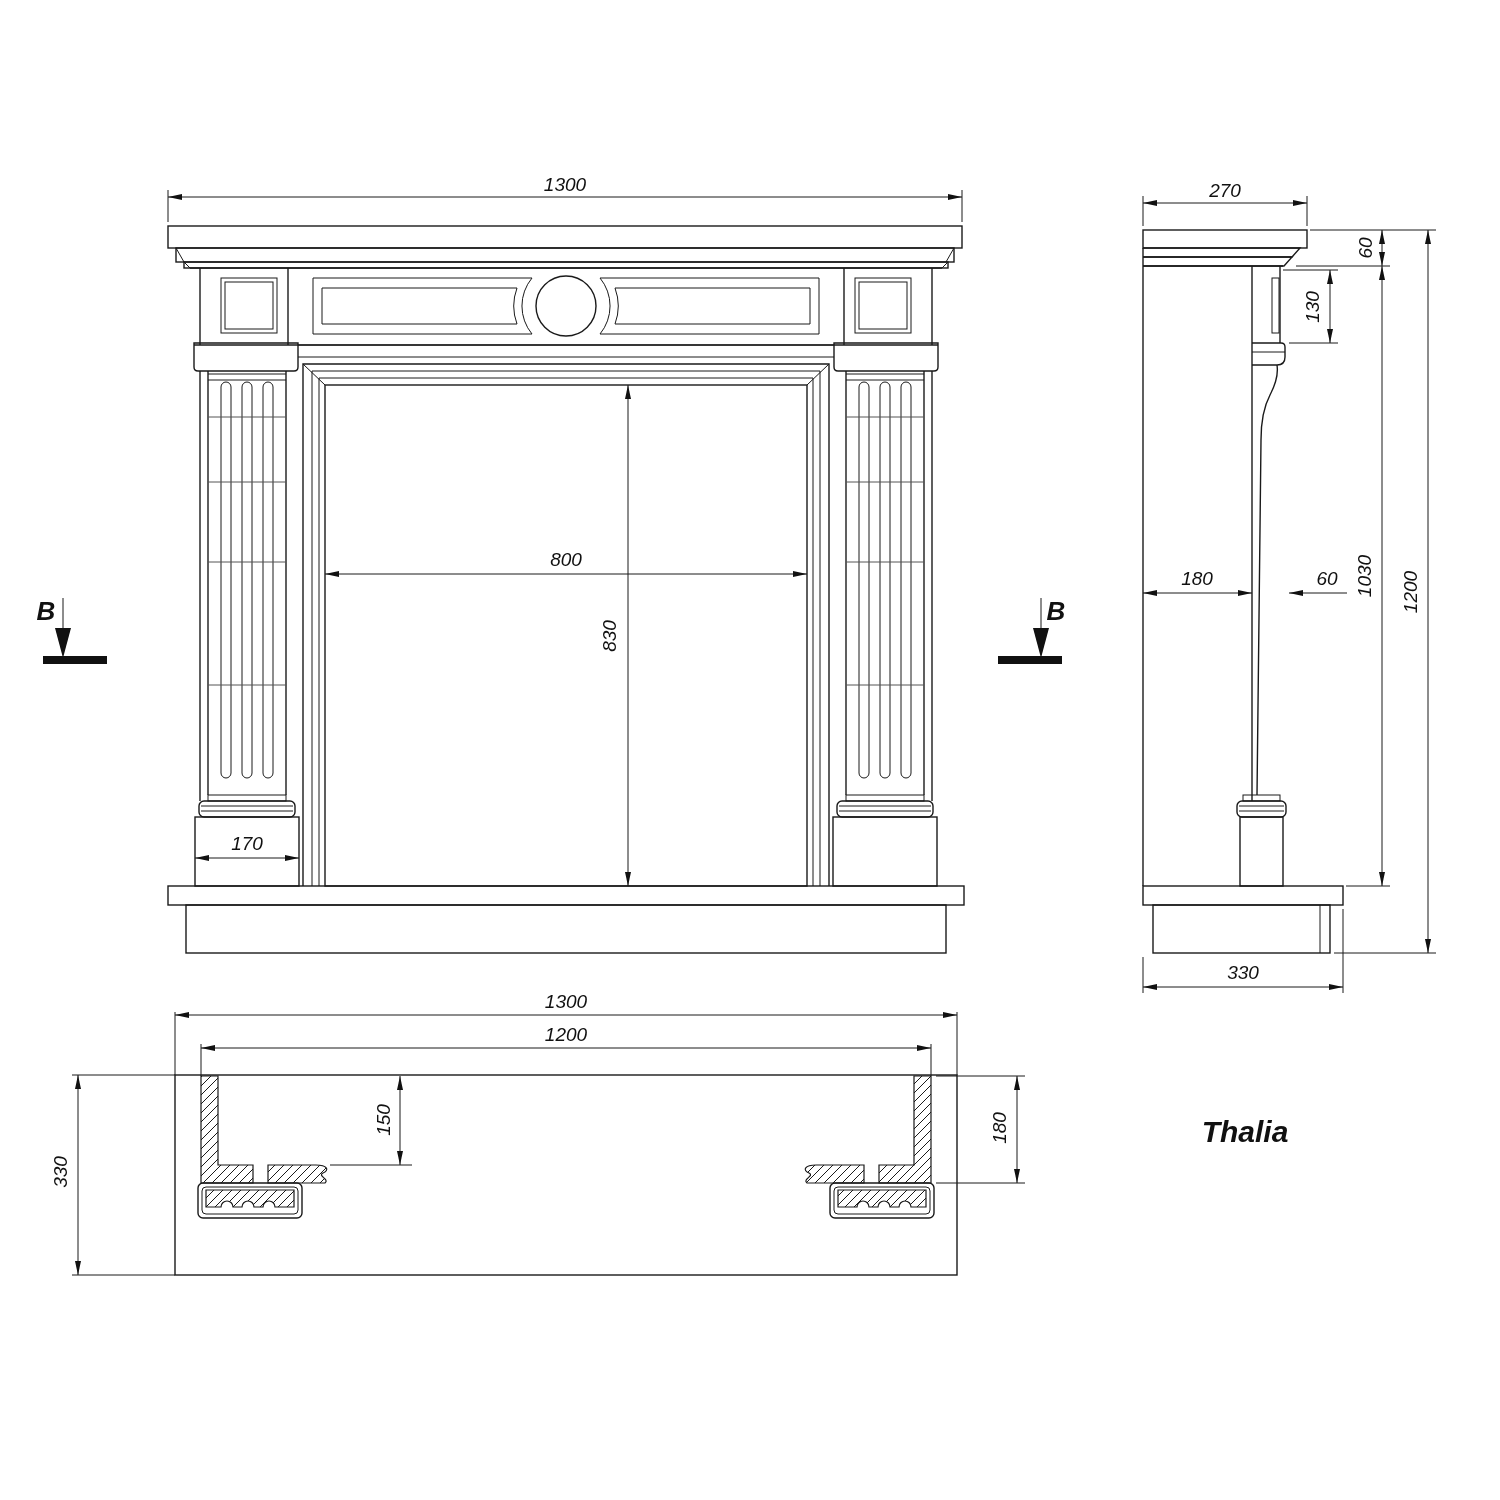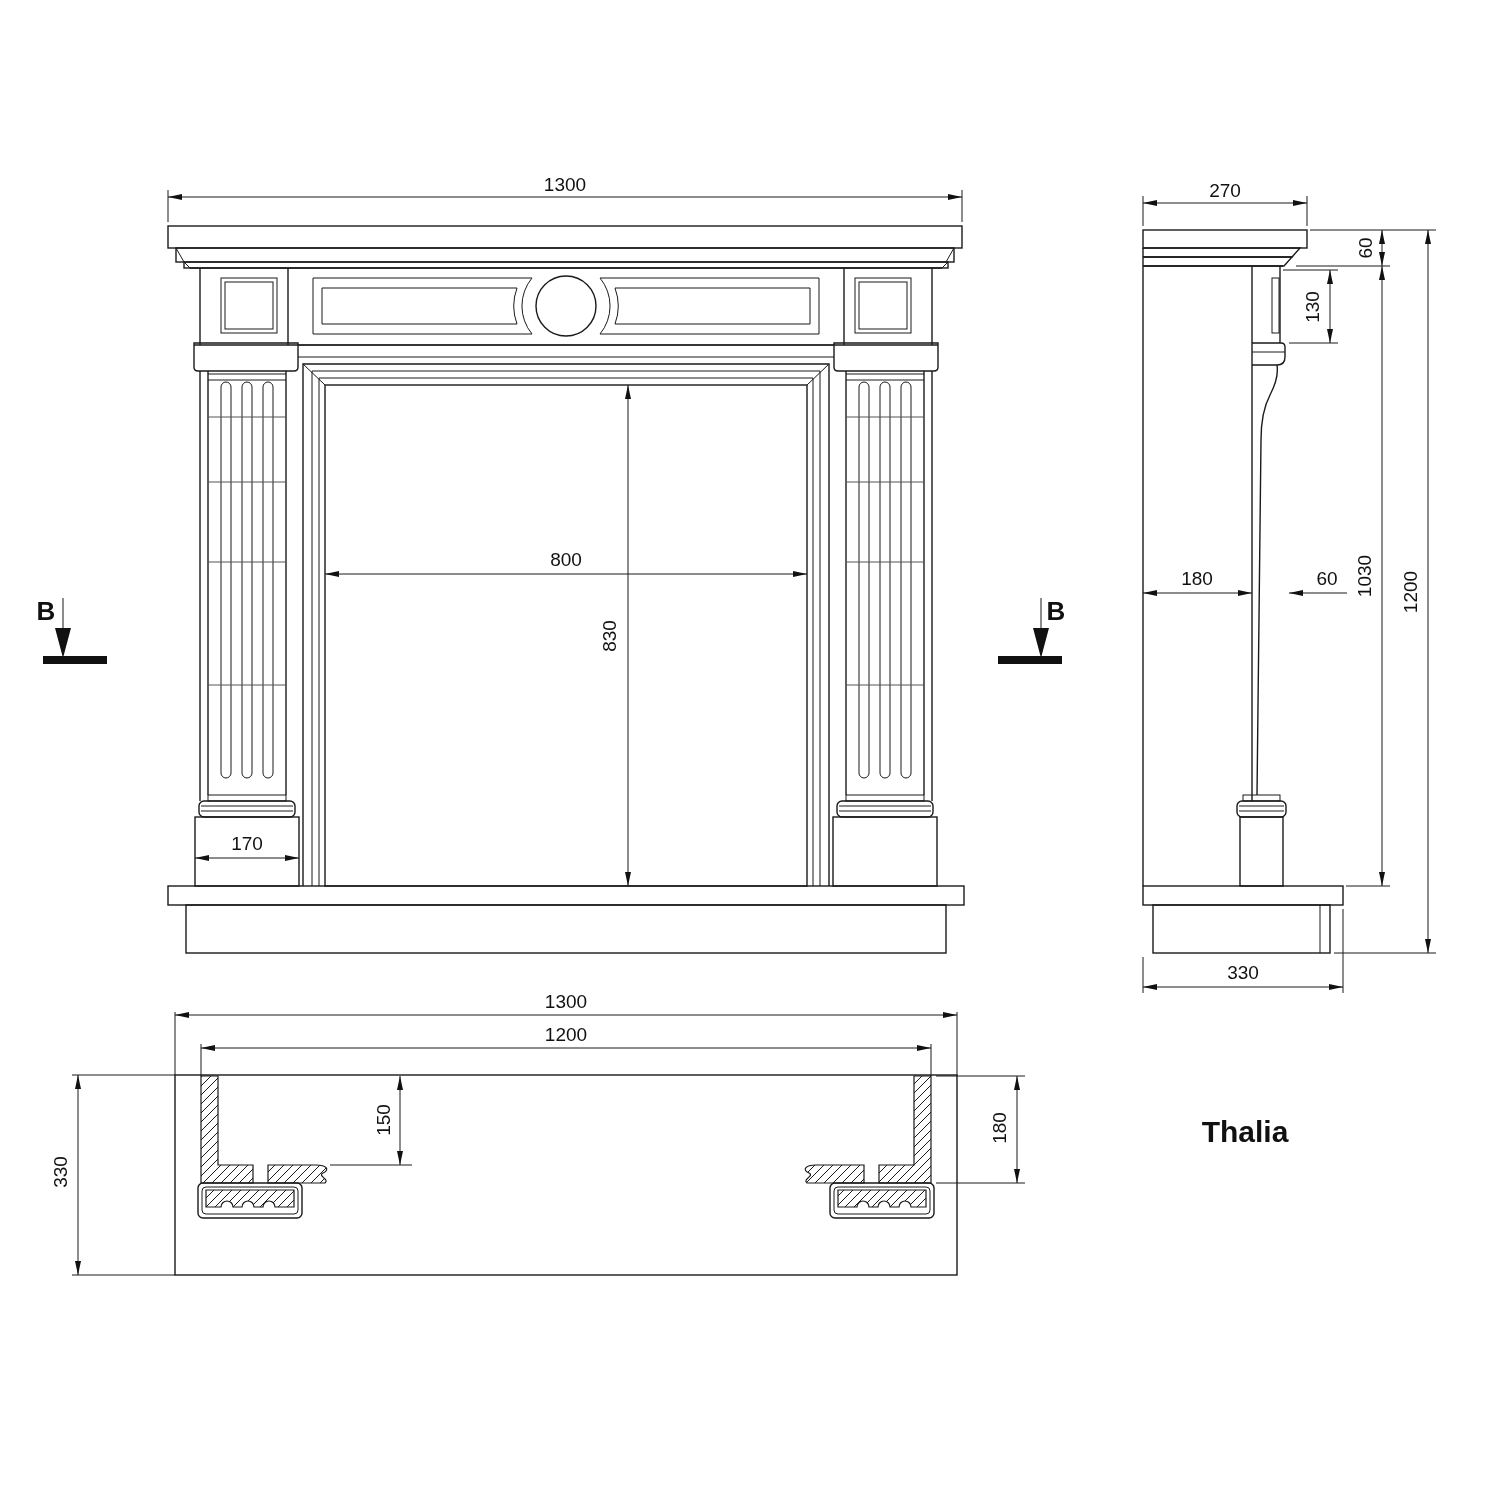--- a/index.html
+++ b/index.html
@@ -1,16 +1,16 @@
 <!DOCTYPE html>
 <html><head>
 <meta charset="utf-8">
 <style>
   html,body{margin:0;padding:0;background:#ffffff;}
-  .sheet{width:1500px;height:1500px;background:#ec4899;position:relative;font-family:"Liberation Sans",sans-serif;}
+  .sheet{width:1500px;height:1500px;background:#ec4899;position:relative;font-family:"Liberation Sans",sans-serif;font-style:italic;}
   svg{display:block;}
   .ln{stroke:#1a1a1a;stroke-width:1.4;fill:none;}
   .thin{stroke:#1a1a1a;stroke-width:1;fill:none;}
   .joint{stroke:#555;stroke-width:1;fill:none;}
   .dim{stroke:#1a1a1a;stroke-width:1;fill:none;}
   .ext{stroke:#1a1a1a;stroke-width:1;fill:none;}
   .hatched{fill:url(#hatch);stroke:#1a1a1a;stroke-width:1.2;}
   text.dimtxt{font-family:"Liberation Sans",sans-serif;font-size:19px;fill:#111;}
   text.sectxt{font-family:"Liberation Sans",sans-serif;font-size:26px;font-weight:600;fill:#111;}
   text.titletxt{font-family:"Liberation Sans",sans-serif;font-size:30px;font-weight:700;fill:#111;}

